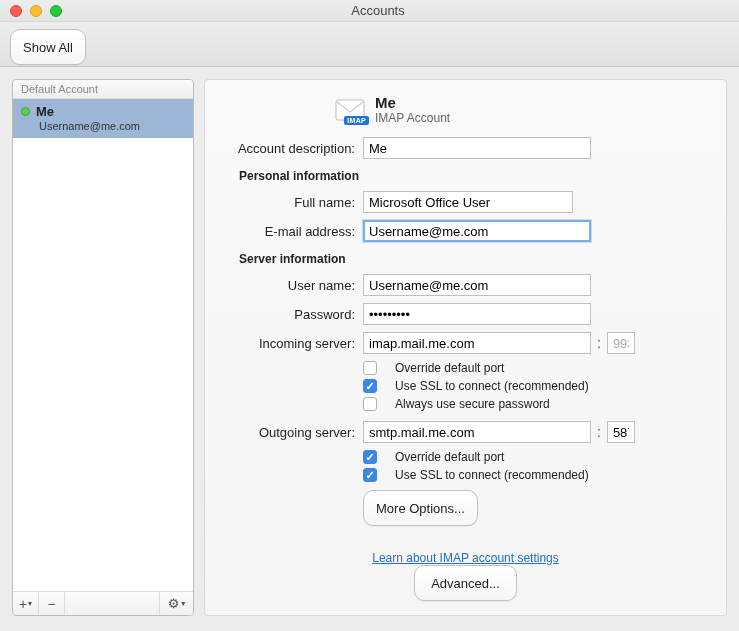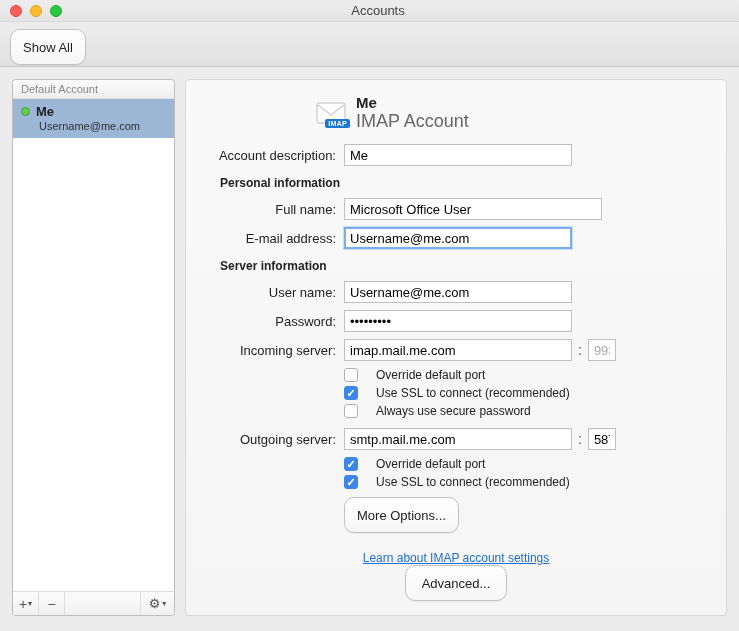--- a/index.html
+++ b/index.html
@@ -7,38 +7,38 @@
 .titlebar { height: 22px; background: linear-gradient(#ededed,#e4e4e4); border-bottom: 1px solid #d9d9d9; position: relative; padding-left: 17px; }
 .traffic { position: absolute; left: 10px; top: 5px; display: flex; gap: 8px; }
 .dot { width: 12px; height: 12px; border-radius: 50%; }
 .dot.red { background: #ff5f57; border: 0.5px solid #e0443e; }
 .dot.yellow { background: #ffbd2e; border: 0.5px solid #dea123; }
 .dot.green { background: #28c940; border: 0.5px solid #1aab29; }
 .title { text-align: center; font-size: 13px; color: #444; line-height: 22px; }
 .toolbar { height: 45px; background: linear-gradient(#ededed,#e1e1e1); border-bottom: 1px solid #c8c8c8; padding: 7px 10px; }
 .btn { display: inline-flex; align-items: center; background: linear-gradient(#ffffff,#f6f6f6); border: 1px solid #c2c2c2; border-radius: 10px; padding: 3px 12px; font-size: 13px; height: 36px; box-shadow: 0 1px 0 rgba(0,0,0,0.05); cursor: default; }
 .content { display: flex; padding: 12px 12px 15px 12px; gap: 10px; height: calc(631px - 22px - 45px); }
-.sidebar { width: 163px; border: 1px solid #bdbdbd; border-radius: 4px; background: #fff; display: flex; flex-direction: column; position: relative; }
+.sidebar { width: 182px; border: 1px solid #bdbdbd; border-radius: 4px; background: #fff; display: flex; flex-direction: column; position: relative; }
 .sidebar-header { background: linear-gradient(#fafafa,#efefef); border-bottom: 1px solid #ddd; font-size: 11px; color: #888; padding: 3px 8px; border-radius: 4px 4px 0 0; }
 .account-item { background: #9cb7d5; padding: 5px 8px 6px 8px; }
 .account-title { display: flex; align-items: center; gap: 6px; }
 .status-dot { width: 9px; height: 9px; border-radius: 50%; background: #5fcf4f; border: 1px solid #3fa231; }
 .account-name { font-weight: bold; font-size: 13px; color: #222; }
 .account-sub { font-size: 11px; color: #333; margin-left: 18px; margin-top: 1px; }
 .sidebar-body { flex: 1; background: #fff; }
 .sidebar-footer { border-top: 1px solid #ddd; height: 24px; display: flex; align-items: center; background: linear-gradient(#fbfbfb,#f1f1f1); border-radius: 0 0 4px 4px; }
 .ftr-btn { width: 26px; height: 23px; border-right: 1px solid #ddd; display: flex; align-items: center; justify-content: center; font-size: 14px; color: #555; cursor: default; }
 .ftr-gear { margin-left: auto; width: 34px; border-right: none; border-left: 1px solid #ddd; font-size: 13px;}
 .main { flex: 1; border: 1px solid #d8d8d8; border-radius: 4px; background: linear-gradient(#f9f9f9,#f5f5f5); padding: 14px 18px 14px 10px; position: relative; }
 .heading { display: flex; align-items: center; gap: 10px; margin-left: 120px; margin-bottom: 12px; }
 .mail-icon { width: 30px; height: 26px; position: relative; }
 .mail-icon svg { width: 30px; height: 26px; }
 .imap-badge { position: absolute; bottom: -2px; right: -4px; background: #1e76d2; color: #fff; font-size: 7px; font-weight: bold; padding: 1px 3px; border-radius: 2px; letter-spacing: 0.3px; }
 .heading-text h2 { font-size: 15px; font-weight: bold; }
-.heading-text div { font-size: 18px; color: #666; }
+.heading-text div { font-size: 12px; color: #666; }
 .row { display: flex; align-items: center; margin-bottom: 7px; }
 .lbl { width: 148px; text-align: right; padding-right: 8px; font-size: 13px; color: #222; }
 .inp { border: 1px solid #bfbfbf; background: #fff; height: 22px; padding: 2px 5px; font-size: 13px; border-radius: 0; }
 .inp.focused { border: 2px solid #7aaee8; box-shadow: 0 0 0 1px #c6ddf4; padding: 1px 4px; }
 .section-h { font-weight: bold; font-size: 12px; margin: 10px 0 8px 24px; }
 .chk-row { display: flex; align-items: center; margin-left: 148px; margin-bottom: 4px; font-size: 12px; gap: 18px; }
 .chk { width: 14px; height: 14px; border: 1px solid #b0b0b0; border-radius: 3px; background: #fff; display: inline-flex; align-items: center; justify-content: center; }
 .chk.checked { background: #3b86e6; border-color: #3b86e6; }
 .chk.checked::after { content: "✓"; color: #fff; font-size: 11px; line-height: 1; font-weight: bold; }
 .port-sep { padding: 0 6px; font-size: 14px; color: #555; }
@@ -100,21 +100,21 @@
 
     <div class="row">
       <div class="lbl">Account description:</div>
       <input class="inp" style="width: 228px;" value="Me">
     </div>
 
     <div class="section-h">Personal information</div>
 
     <div class="row">
       <div class="lbl">Full name:</div>
-      <input class="inp" style="width: 258px;" value="Microsoft Office User">
+      <input class="inp" style="width: 210px;" value="Microsoft Office User">
     </div>
     <div class="row">
       <div class="lbl">E-mail address:</div>
       <input class="inp focused" style="width: 228px;" value="Username@me.com">
     </div>
 
     <div class="section-h">Server information</div>
 
     <div class="row">
       <div class="lbl">User name:</div>

